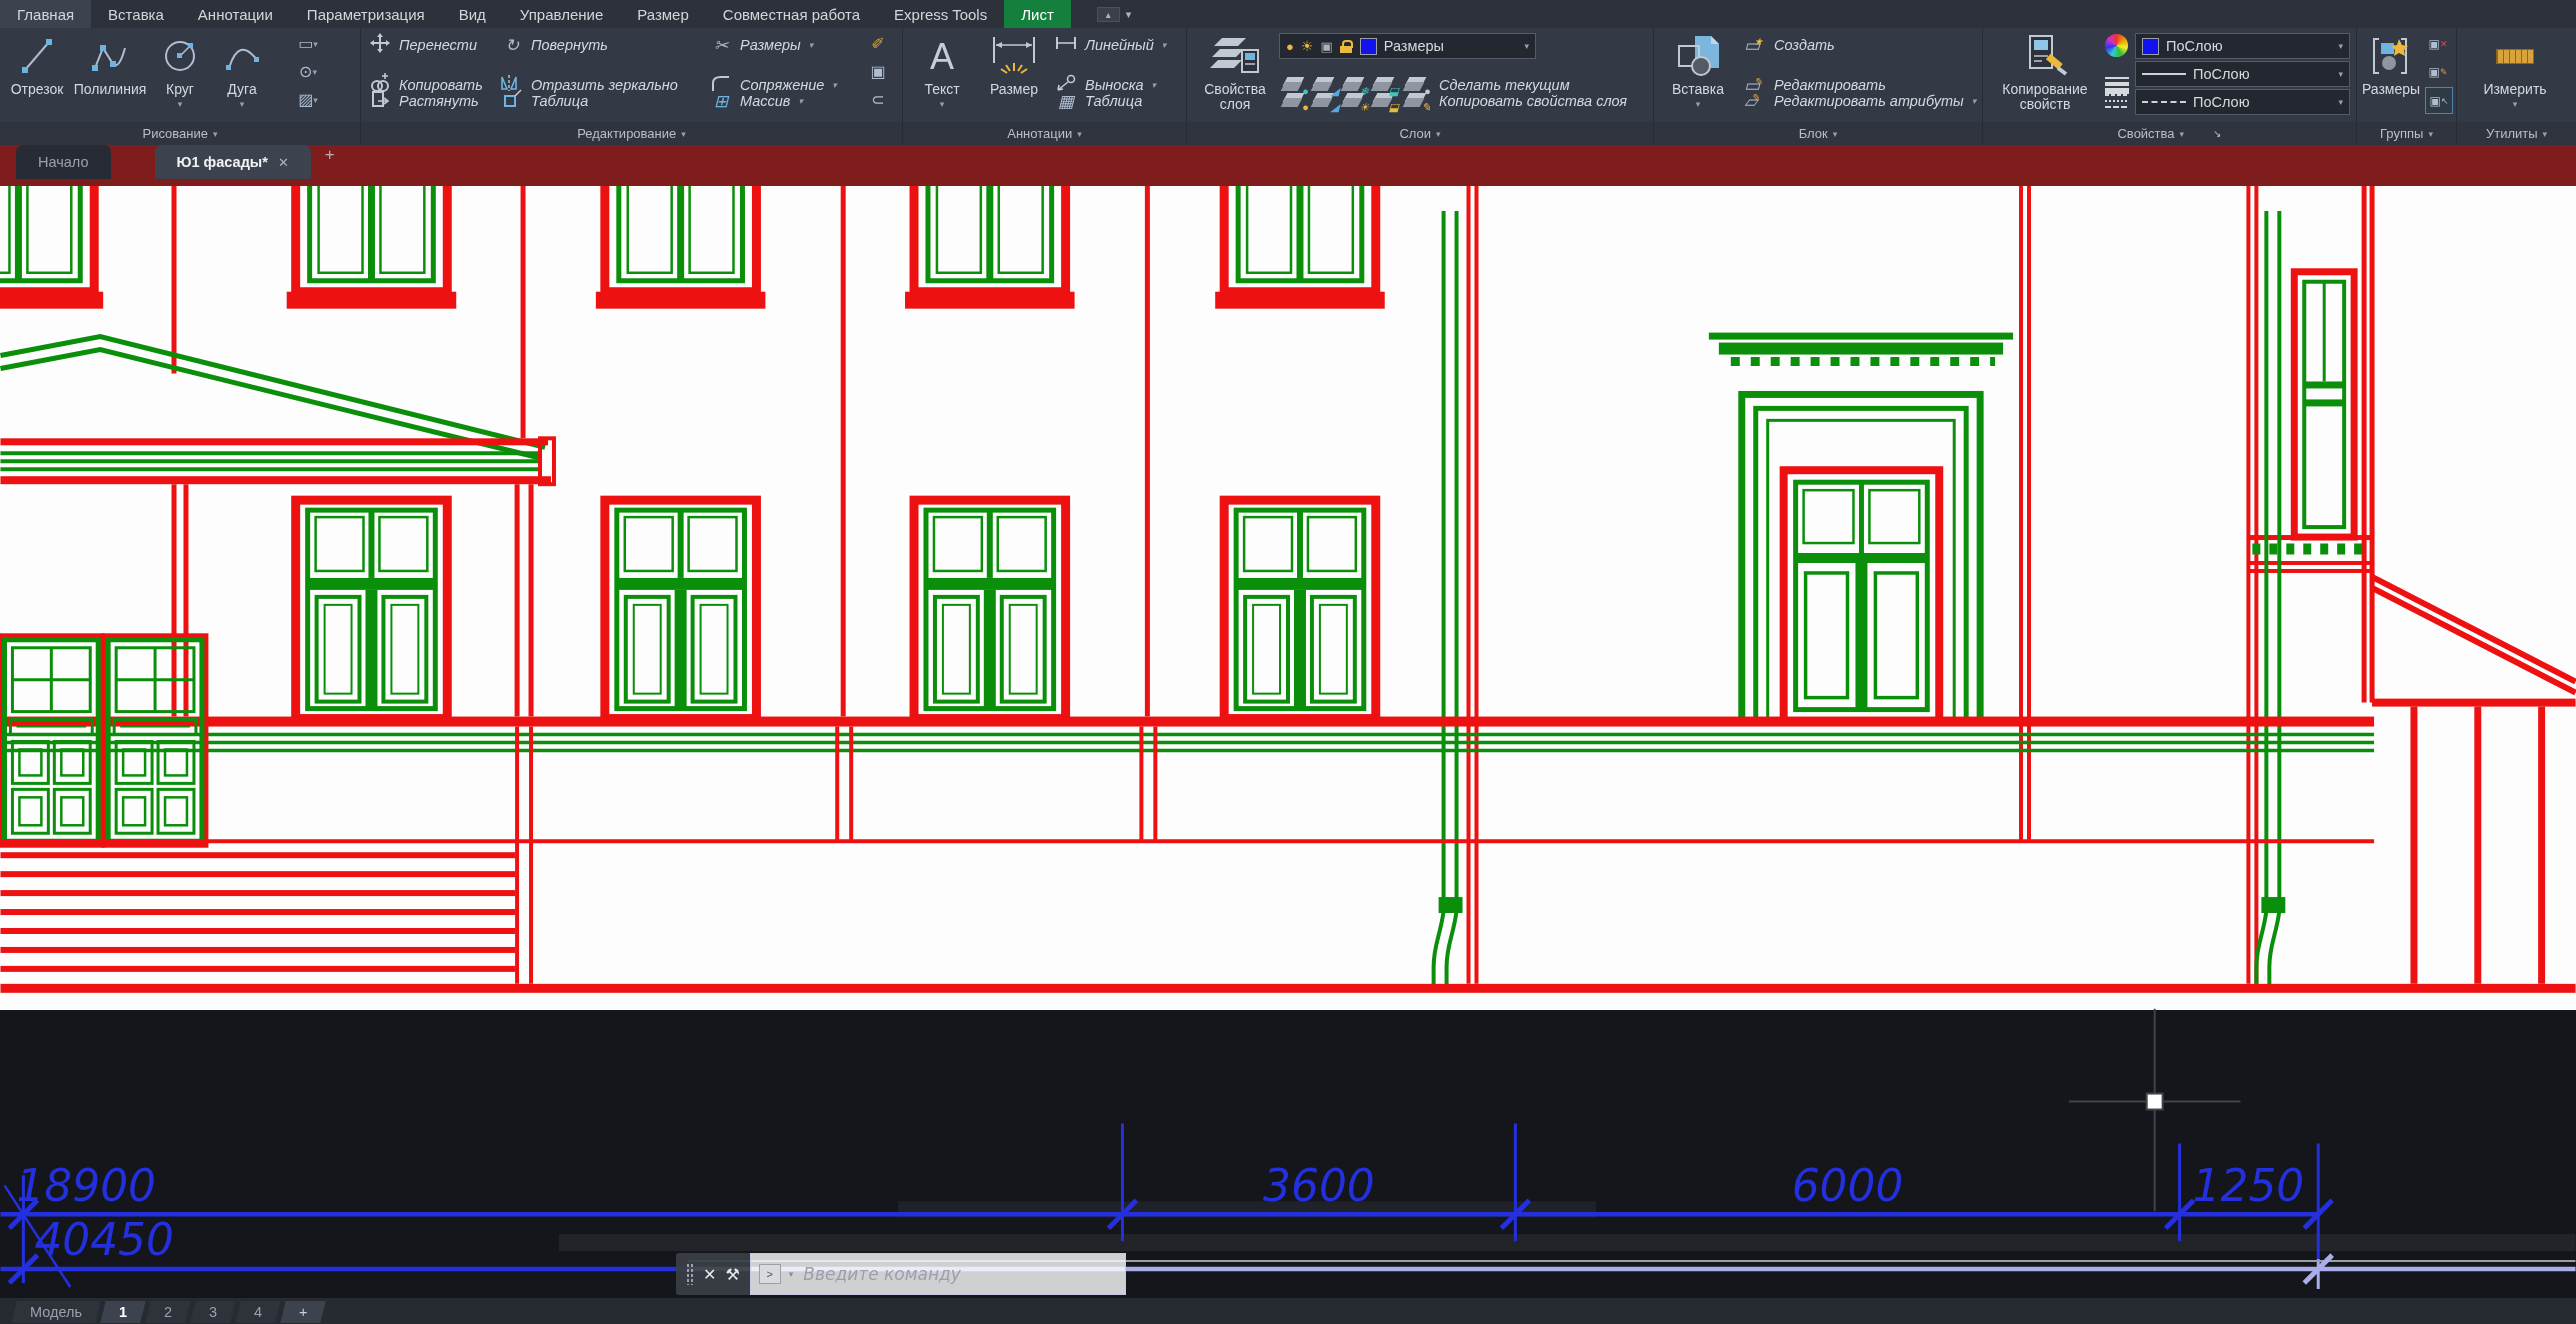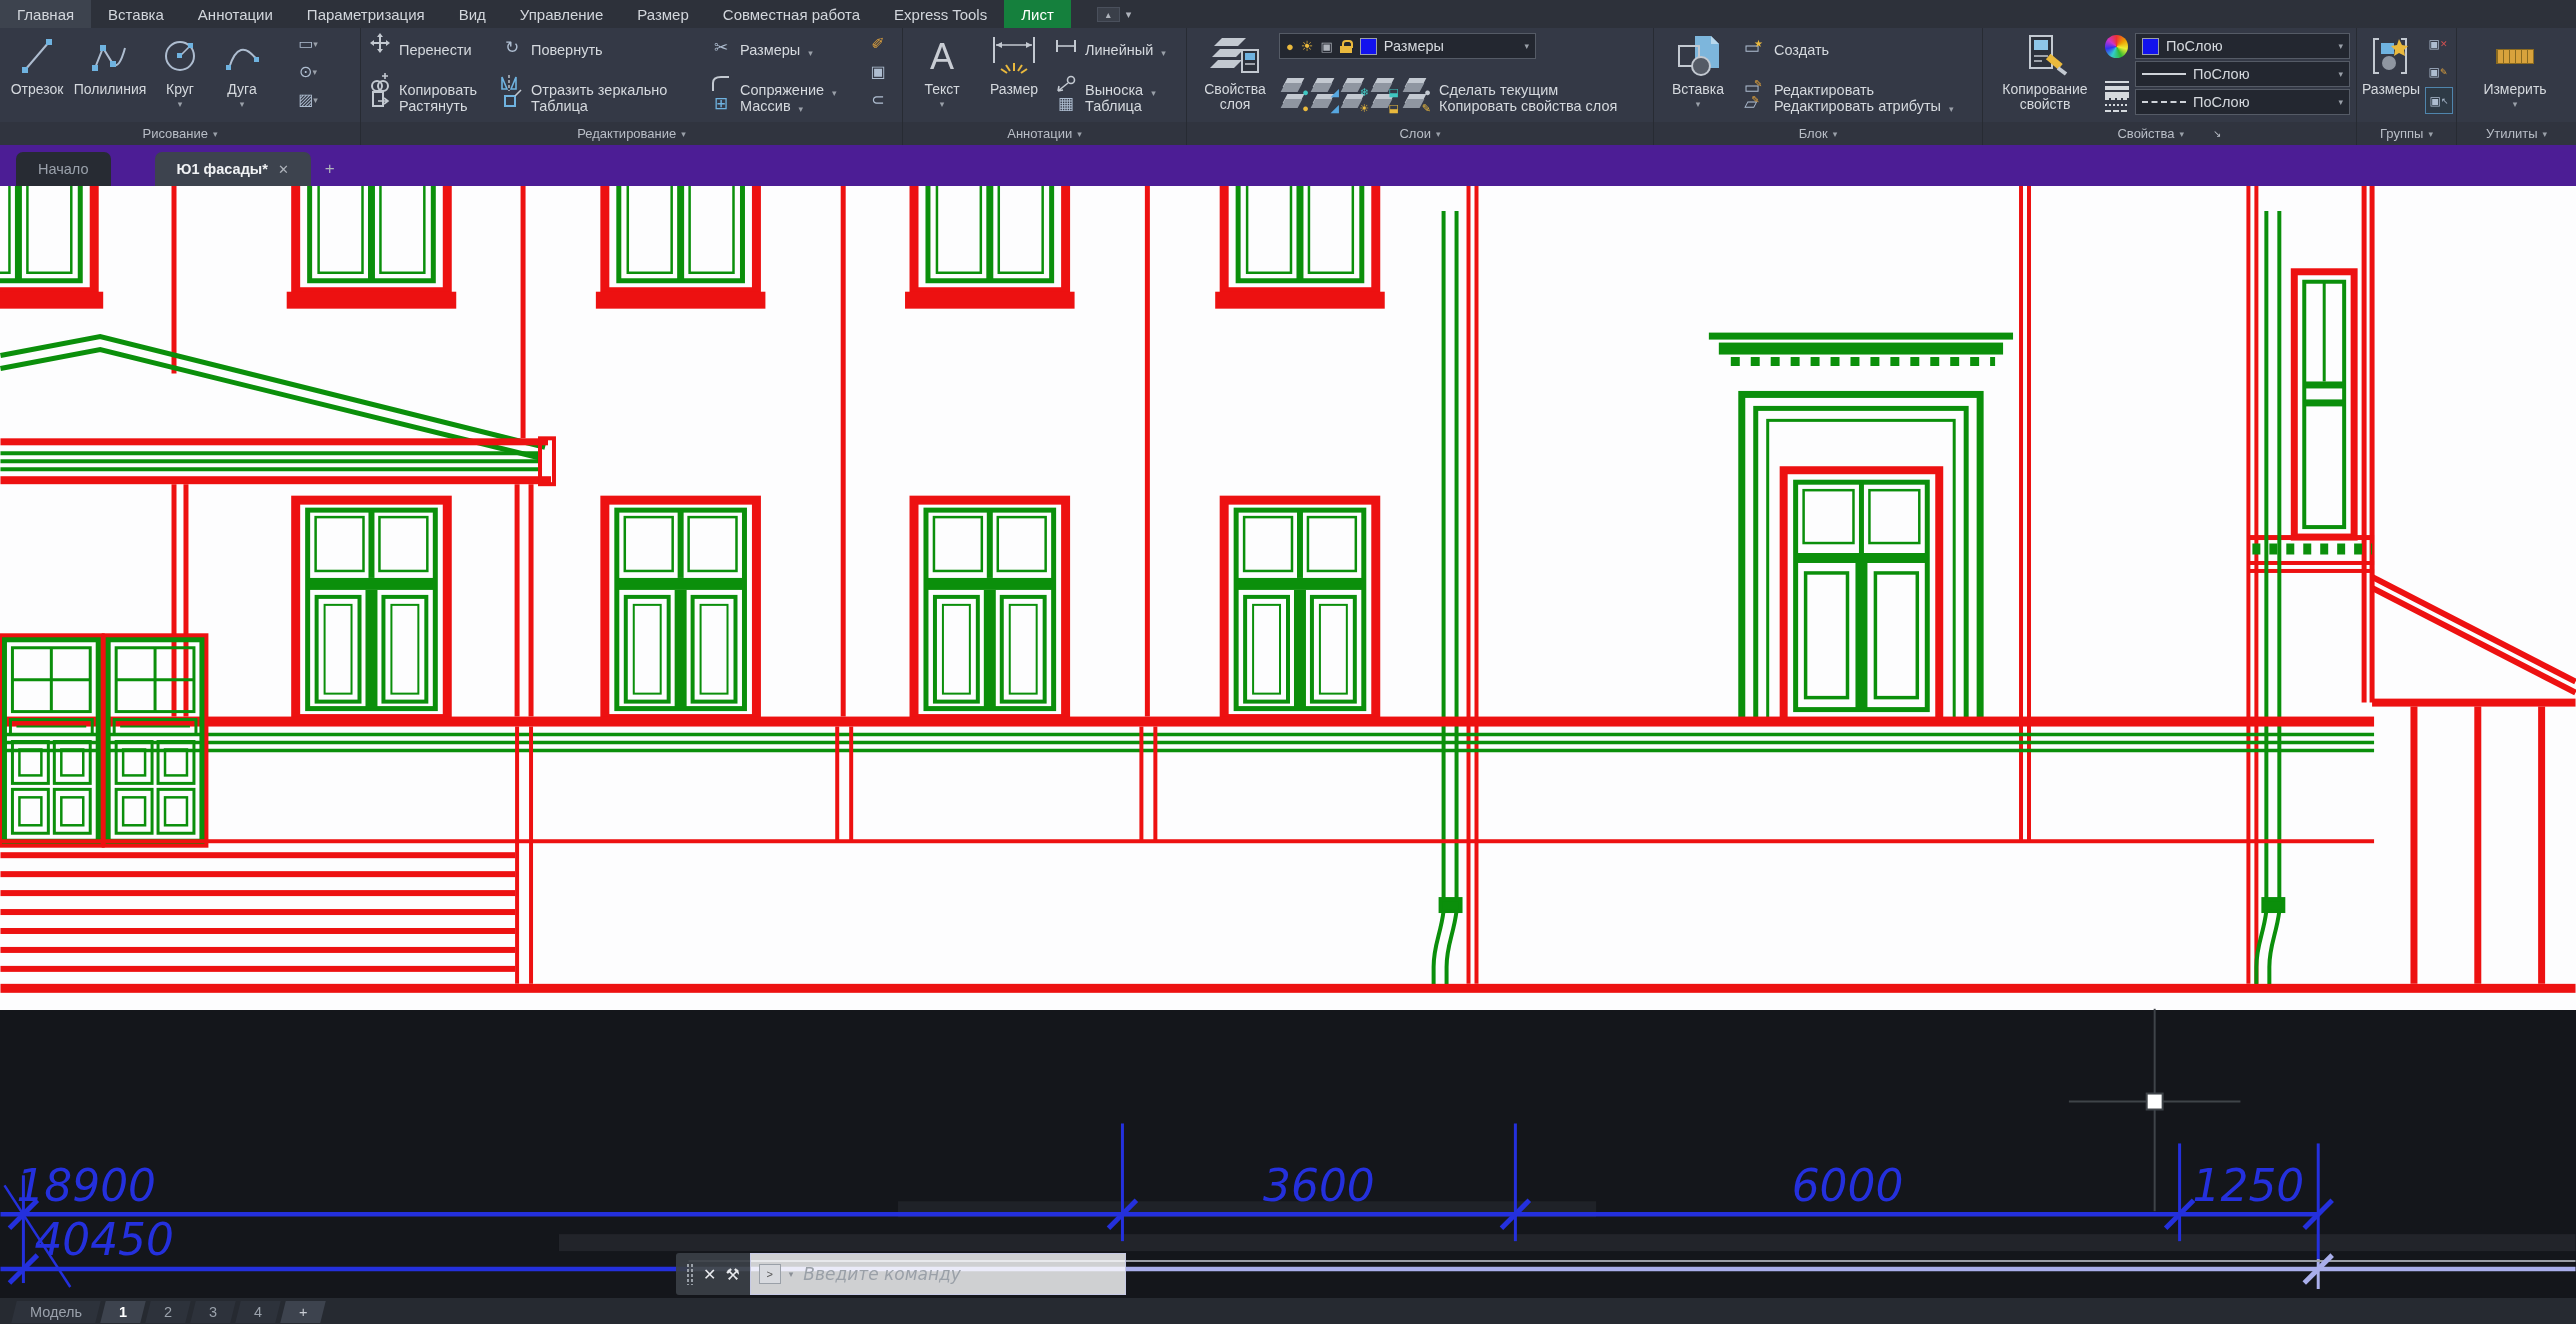--- a/index.html
+++ b/index.html
@@ -16,22 +16,22 @@
   
   .ribbon{position:absolute;left:0;top:28px;width:2576px;height:117px;background:#343946;display:flex;}
   .panel{position:relative;height:117px;border-right:1px solid #272b33;box-sizing:border-box;flex:none;}
   .pbody{position:absolute;left:0;top:0;right:0;height:94px;}
   .plabel{position:absolute;left:0;right:0;bottom:0;height:23px;background:#30343f;color:#b9bec7;
           font-size:13px;display:flex;align-items:center;justify-content:center;gap:5px;}
   .plabel .car{font-size:9px;color:#9aa0a9;}
   .bigbtn{position:absolute;top:2px;display:flex;flex-direction:column;align-items:center;
           justify-content:flex-start;color:#d5d9de;font-size:14px;text-align:center;line-height:15px;}
   .bigbtn .ic{height:52px;display:flex;align-items:center;justify-content:center;}
-  .rowbtn{position:absolute;height:26px;display:flex;align-items:flex-end;gap:8px;color:#d5d9de;
-          font-size:14.5px;white-space:nowrap;}
+  .rowbtn{position:absolute;height:26px;display:flex;align-items:center;gap:8px;color:#d5d9de;
+          font-size:14.5px;white-space:nowrap;font-style:italic;}
   .rowbtn .ic{width:22px;text-align:center;color:#aebdd0;font-size:17px;flex:none;}
   .car{font-size:9px;color:#9aa0a9;}
   .r1{top:4px;} .r2{top:44px;} .r3{top:60px;}
   .combo{position:absolute;height:26px;background:#232730;border:1px solid #555b66;display:flex;
          align-items:center;gap:7px;padding:0 6px;color:#d5d9de;font-size:14.5px;box-sizing:border-box;}
   .combo .car{margin-left:auto;}
   .chip{width:15px;height:15px;background:#1212ee;border:1px solid #9aa0a9;flex:none;}
   .wline{width:44px;border-top:2px solid #cfd3d9;flex:none;}
   .wline.dash{border-top-style:dashed;}
   .minicol{position:absolute;display:flex;flex-direction:column;gap:3px;}
@@ -47,22 +47,22 @@
   .teal{color:#3fc6c0;} .yel{color:#eab93d;} .blu{color:#57a7e0;}
   .colorwheel{width:23px;height:23px;border-radius:50%;
      background:conic-gradient(#e33,#e90,#ee3,#3b3,#3cc,#33e,#c3c,#e33);}
   .ruler{width:36px;height:13px;background:#d8a23c;border:1px solid #8a6a20;
      background-image:repeating-linear-gradient(90deg,#8a6a20 0 1px,transparent 1px 6px);}
   .lockico{position:relative;width:13px;height:13px;flex:none;}
   .lockico::before{content:"";position:absolute;left:2px;top:0;width:7px;height:6px;border:2px solid #eab93d;
      border-bottom:none;border-radius:4px 4px 0 0;}
   .lockico::after{content:"";position:absolute;left:0;top:6px;width:12px;height:7px;background:#eab93d;}
   
-  .doctabs{position:absolute;left:0;top:145px;width:2576px;height:41px;background:#4c1d95;display:flex;
-           align-items:flex-end;color:#9aa1ab;font-size:14.5px;}
+  .doctabs{position:absolute;left:0;top:145px;width:2576px;height:41px;background:#7f1d1d;display:flex;
+           color:#9aa1ab;font-size:14.5px;}
   .dtab{height:34px;display:flex;align-items:center;padding:0 22px;gap:10px;background:#272b33;
         border-radius:7px 7px 0 0;margin-left:8px;}
   .dtab.active{background:#3d434e;color:#f0f2f4;font-weight:bold;}
   .dtab .x{font-weight:normal;color:#aeb3bb;font-size:13px;}
   .dplus{margin-left:14px;margin-bottom:7px;color:#aeb3bb;font-size:17px;}
   
   .canvas{position:absolute;left:0;top:186px;width:2576px;height:824px;background:#fdfdfe;}
   
   .cmdbar{position:absolute;left:676px;top:1253px;height:42px;display:flex;align-items:stretch;z-index:5;}
   .cmdgrip{background:rgba(59,64,70,.92);display:flex;align-items:center;gap:9px;padding:0 10px;border-radius:3px 0 0 3px;}

